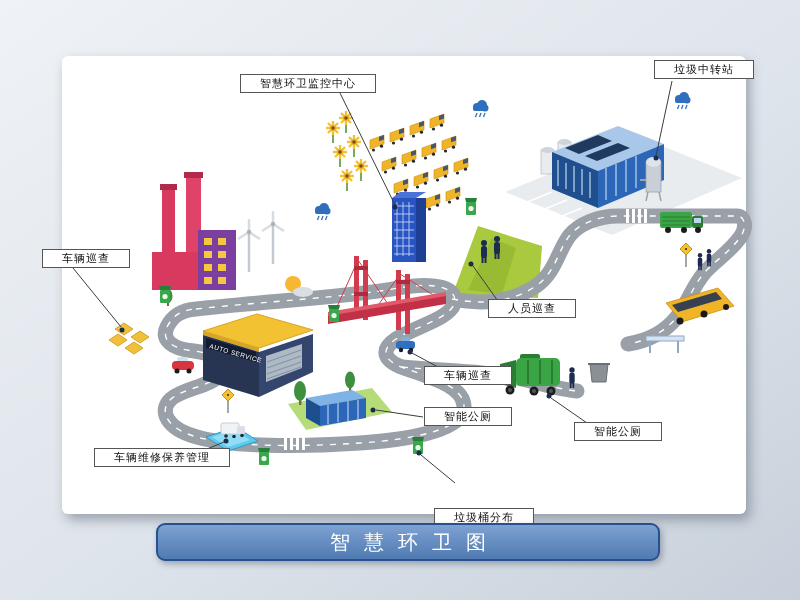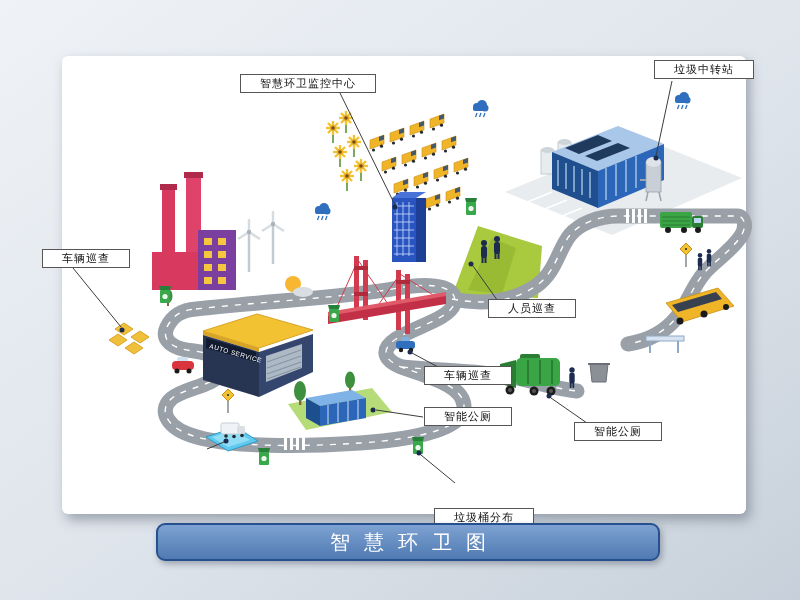--- a/index.html
+++ b/index.html
@@ -356,17 +356,18 @@
   </svg>
 
   <div class="callout" style="left:240px;top:74px">智慧环卫监控中心</div>
   <div class="callout" style="left:654px;top:60px">垃圾中转站</div>
   <div class="callout" style="left:42px;top:249px">车辆巡查</div>
   <div class="callout" style="left:488px;top:299px">人员巡查</div>
   <div class="callout" style="left:424px;top:366px">车辆巡查</div>
   <div class="callout" style="left:424px;top:407px">智能公厕</div>
   <div class="callout" style="left:574px;top:422px">智能公厕</div>
   <div class="callout" style="left:434px;top:508px">垃圾桶分布</div>
+  <div class="callout" style="left:94px;top:448px">车辆维修保养管理</div>
 
   <div class="banner">
     <span>智慧环卫图</span>
   </div>
 </div>
 
 </body></html>

